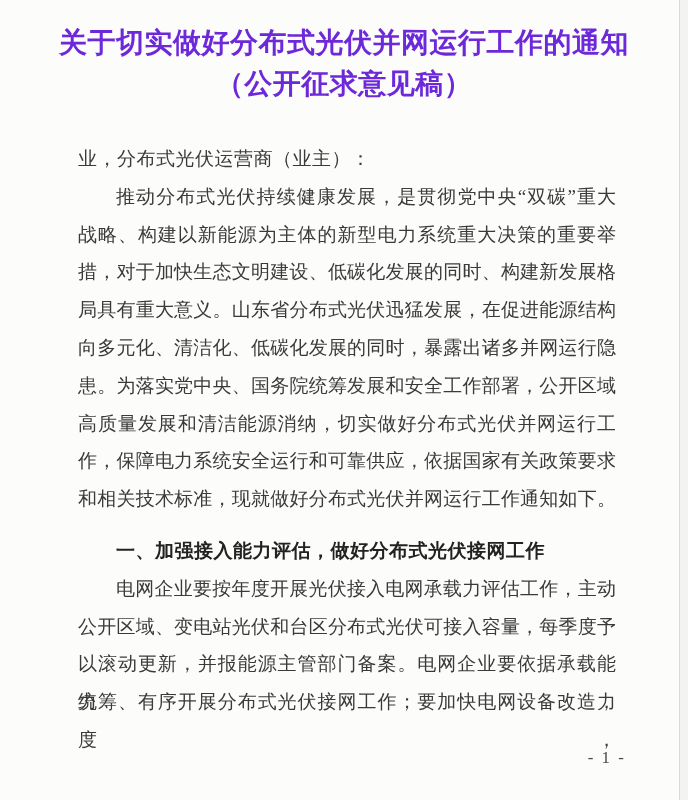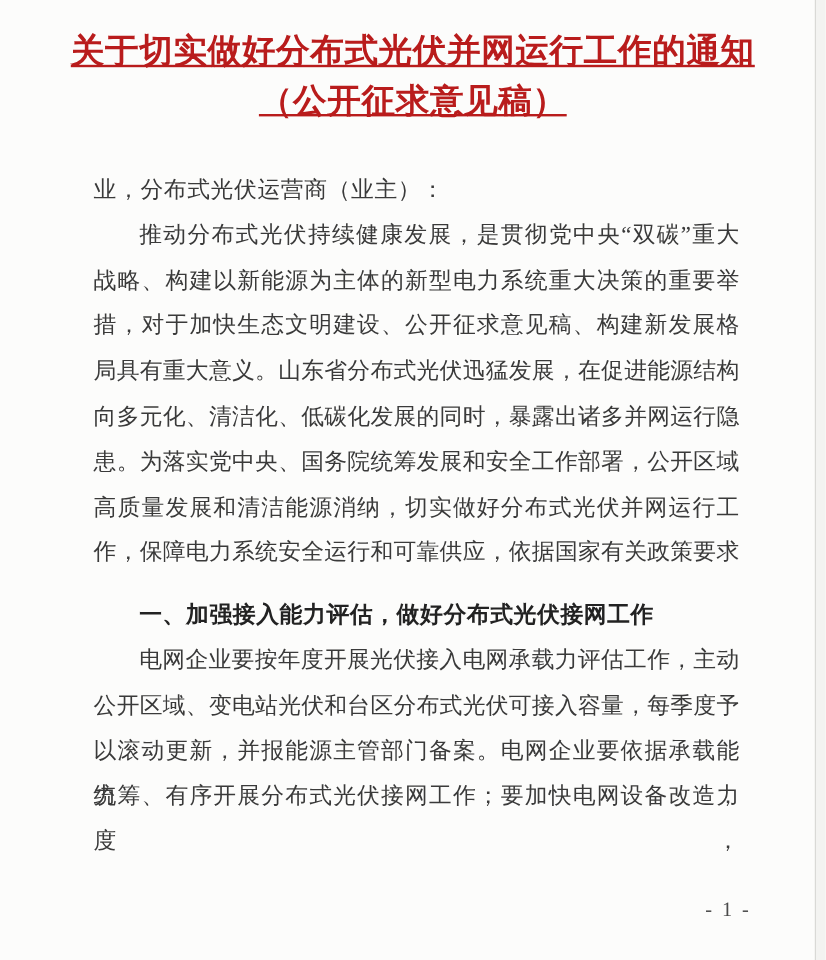--- a/index.html
+++ b/index.html
@@ -36,23 +36,22 @@
     position: absolute;
     top: 0;
     right: 0;
     width: 8px;
     height: 100%;
     background: #f3f3f1;
   }
   .title-block {
     text-align: center;
     font-weight: bold;
-    color: #b91c1c;
+    color: #6d28d9;
     letter-spacing: 0.5px;
-    text-decoration: underline;
   }
   .title-line {
     font-size: 28px;
     line-height: 41px;
     font-family: "Liberation Sans", "DejaVu Sans", sans-serif;
   }
   .body-block {
     margin: 36px 72px 0 78px; 
     width: 538px;
   }
@@ -99,26 +98,27 @@
 
   <div class="title-block">
     <div class="title-line">关于切实做好分布式光伏并网运行工作的通知</div>
     <div class="title-line">（公开征求意见稿）</div>
   </div>
 
   <div class="body-block">
     <div class="line">业，分布式光伏运营商（业主）：</div>
     <div class="line fill indent">推动分布式光伏持续健康发展，是贯彻党中央“双碳”重大</div>
     <div class="line fill">战略、构建以新能源为主体的新型电力系统重大决策的重要举</div>
-    <div class="line fill">措，对于加快生态文明建设、公开征求意见稿、构建新发展格</div>
+    <div class="line fill">措，对于加快生态文明建设、低碳化发展的同时、构建新发展格</div>
     <div class="line fill">局具有重大意义。山东省分布式光伏迅猛发展，在促进能源结构</div>
     <div class="line fill">向多元化、清洁化、低碳化发展的同时，暴露出诸多并网运行隐</div>
     <div class="line fill">患。为落实党中央、国务院统筹发展和安全工作部署，公开区域</div>
     <div class="line fill">高质量发展和清洁能源消纳，切实做好分布式光伏并网运行工</div>
     <div class="line fill">作，保障电力系统安全运行和可靠供应，依据国家有关政策要求</div>
+    <div class="line fill">和相关技术标准，现就做好分布式光伏并网运行工作通知如下。</div>
     <div class="line heading indent">一、加强接入能力评估，做好分布式光伏接网工作</div>
     <div class="line fill indent">电网企业要按年度开展光伏接入电网承载力评估工作，主动</div>
     <div class="line fill">公开区域、变电站光伏和台区分布式光伏可接入容量，每季度予</div>
     <div class="line fill">以滚动更新，并报能源主管部门备案。电网企业要依据承载能力，</div>
     <div class="line fill">统筹、有序开展分布式光伏接网工作；要加快电网设备改造力度，</div>
   </div>
 
   <div class="page-number">- 1 -</div>
 
 </div>

